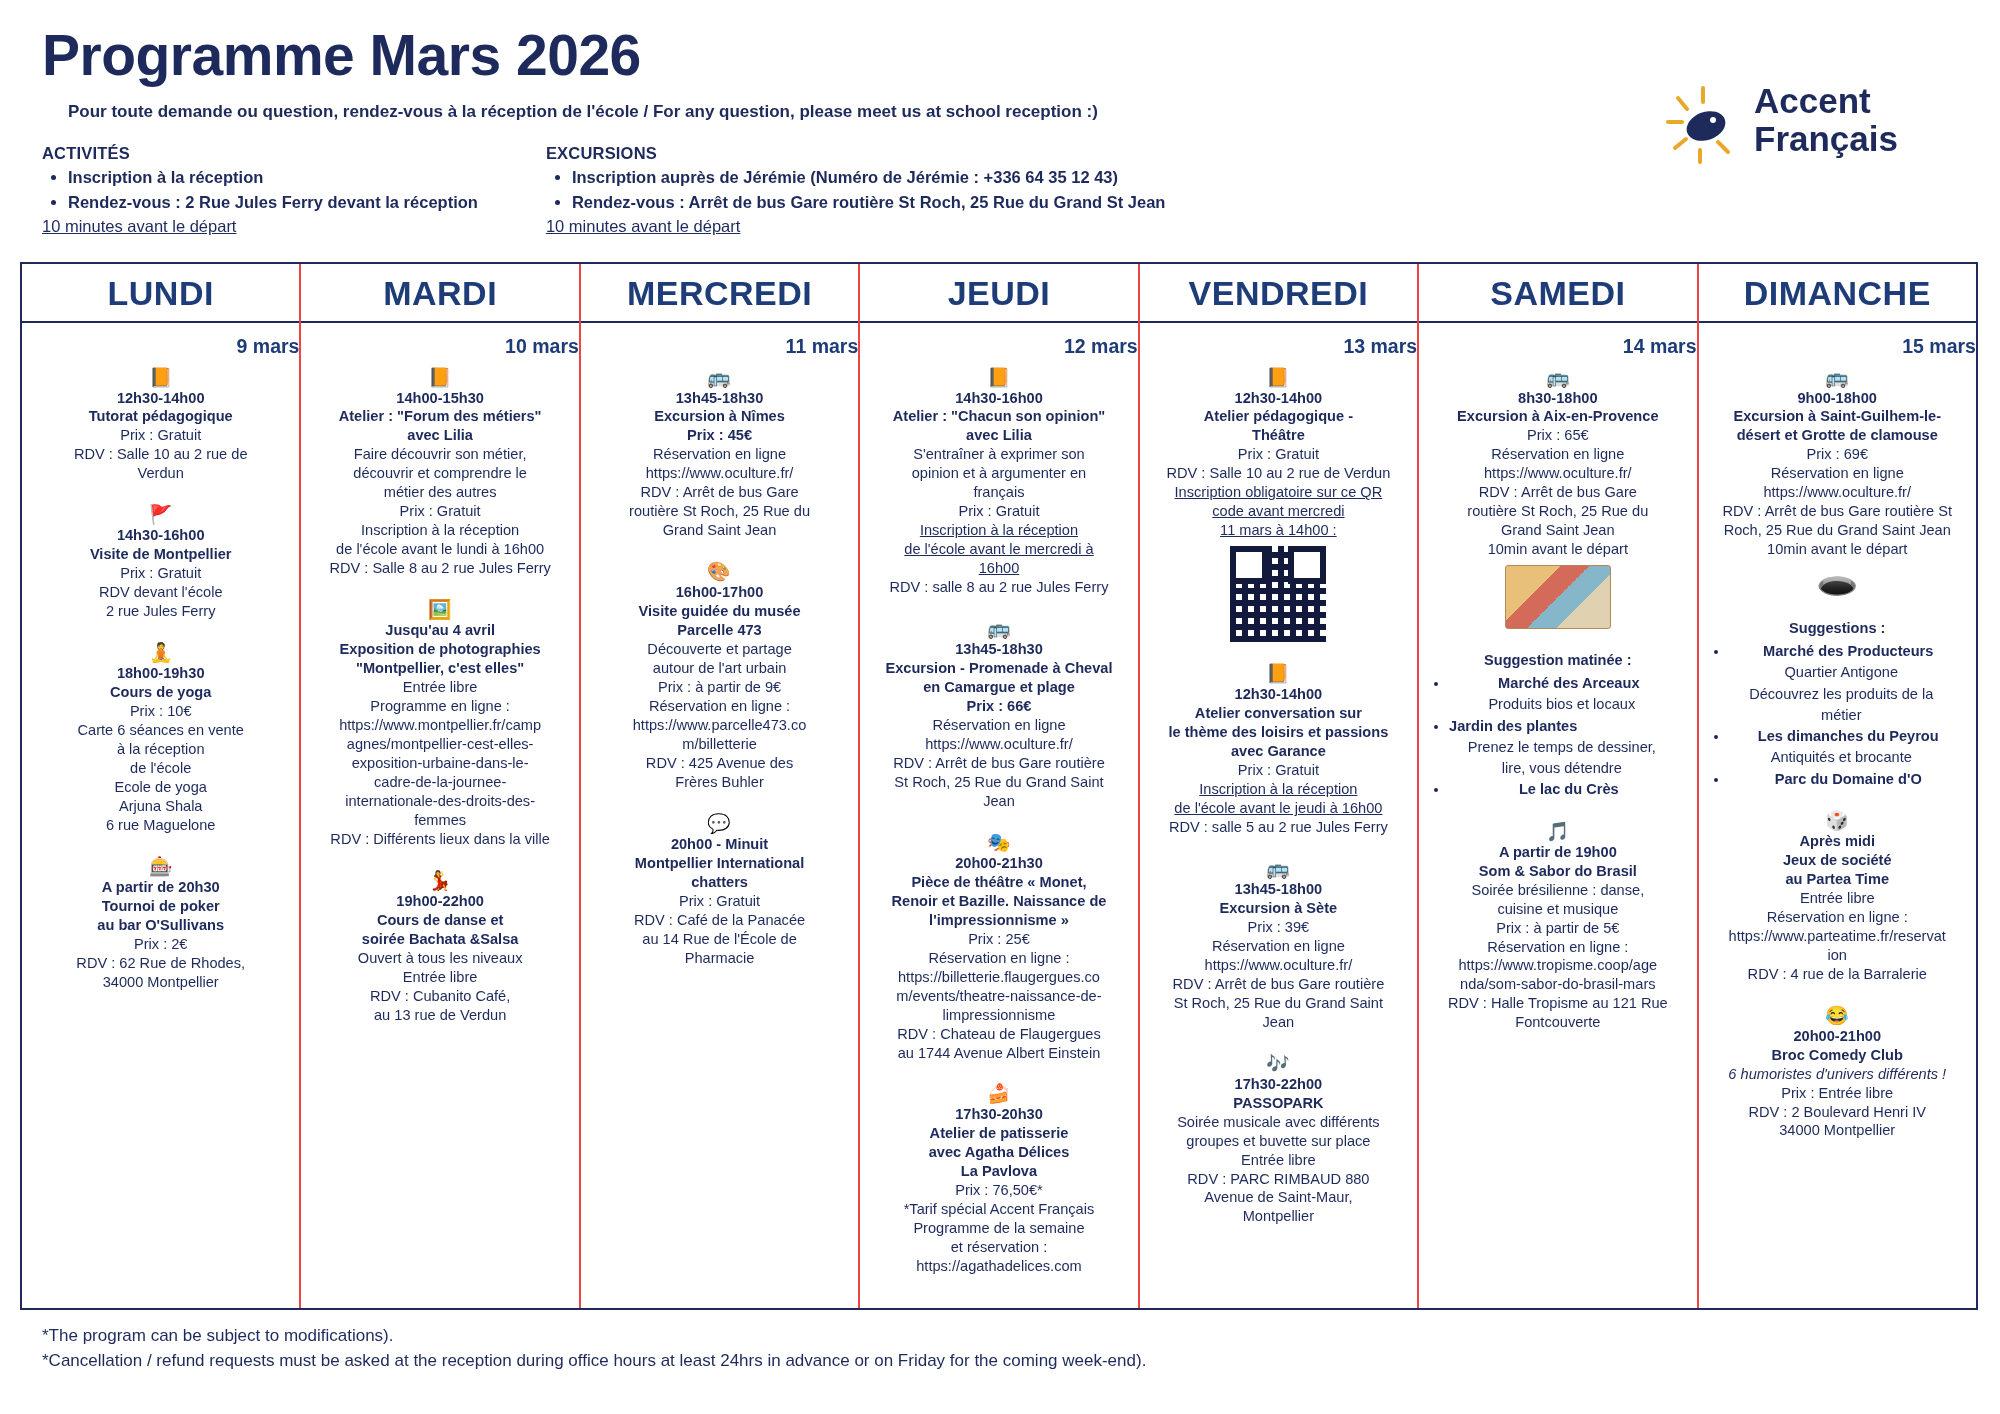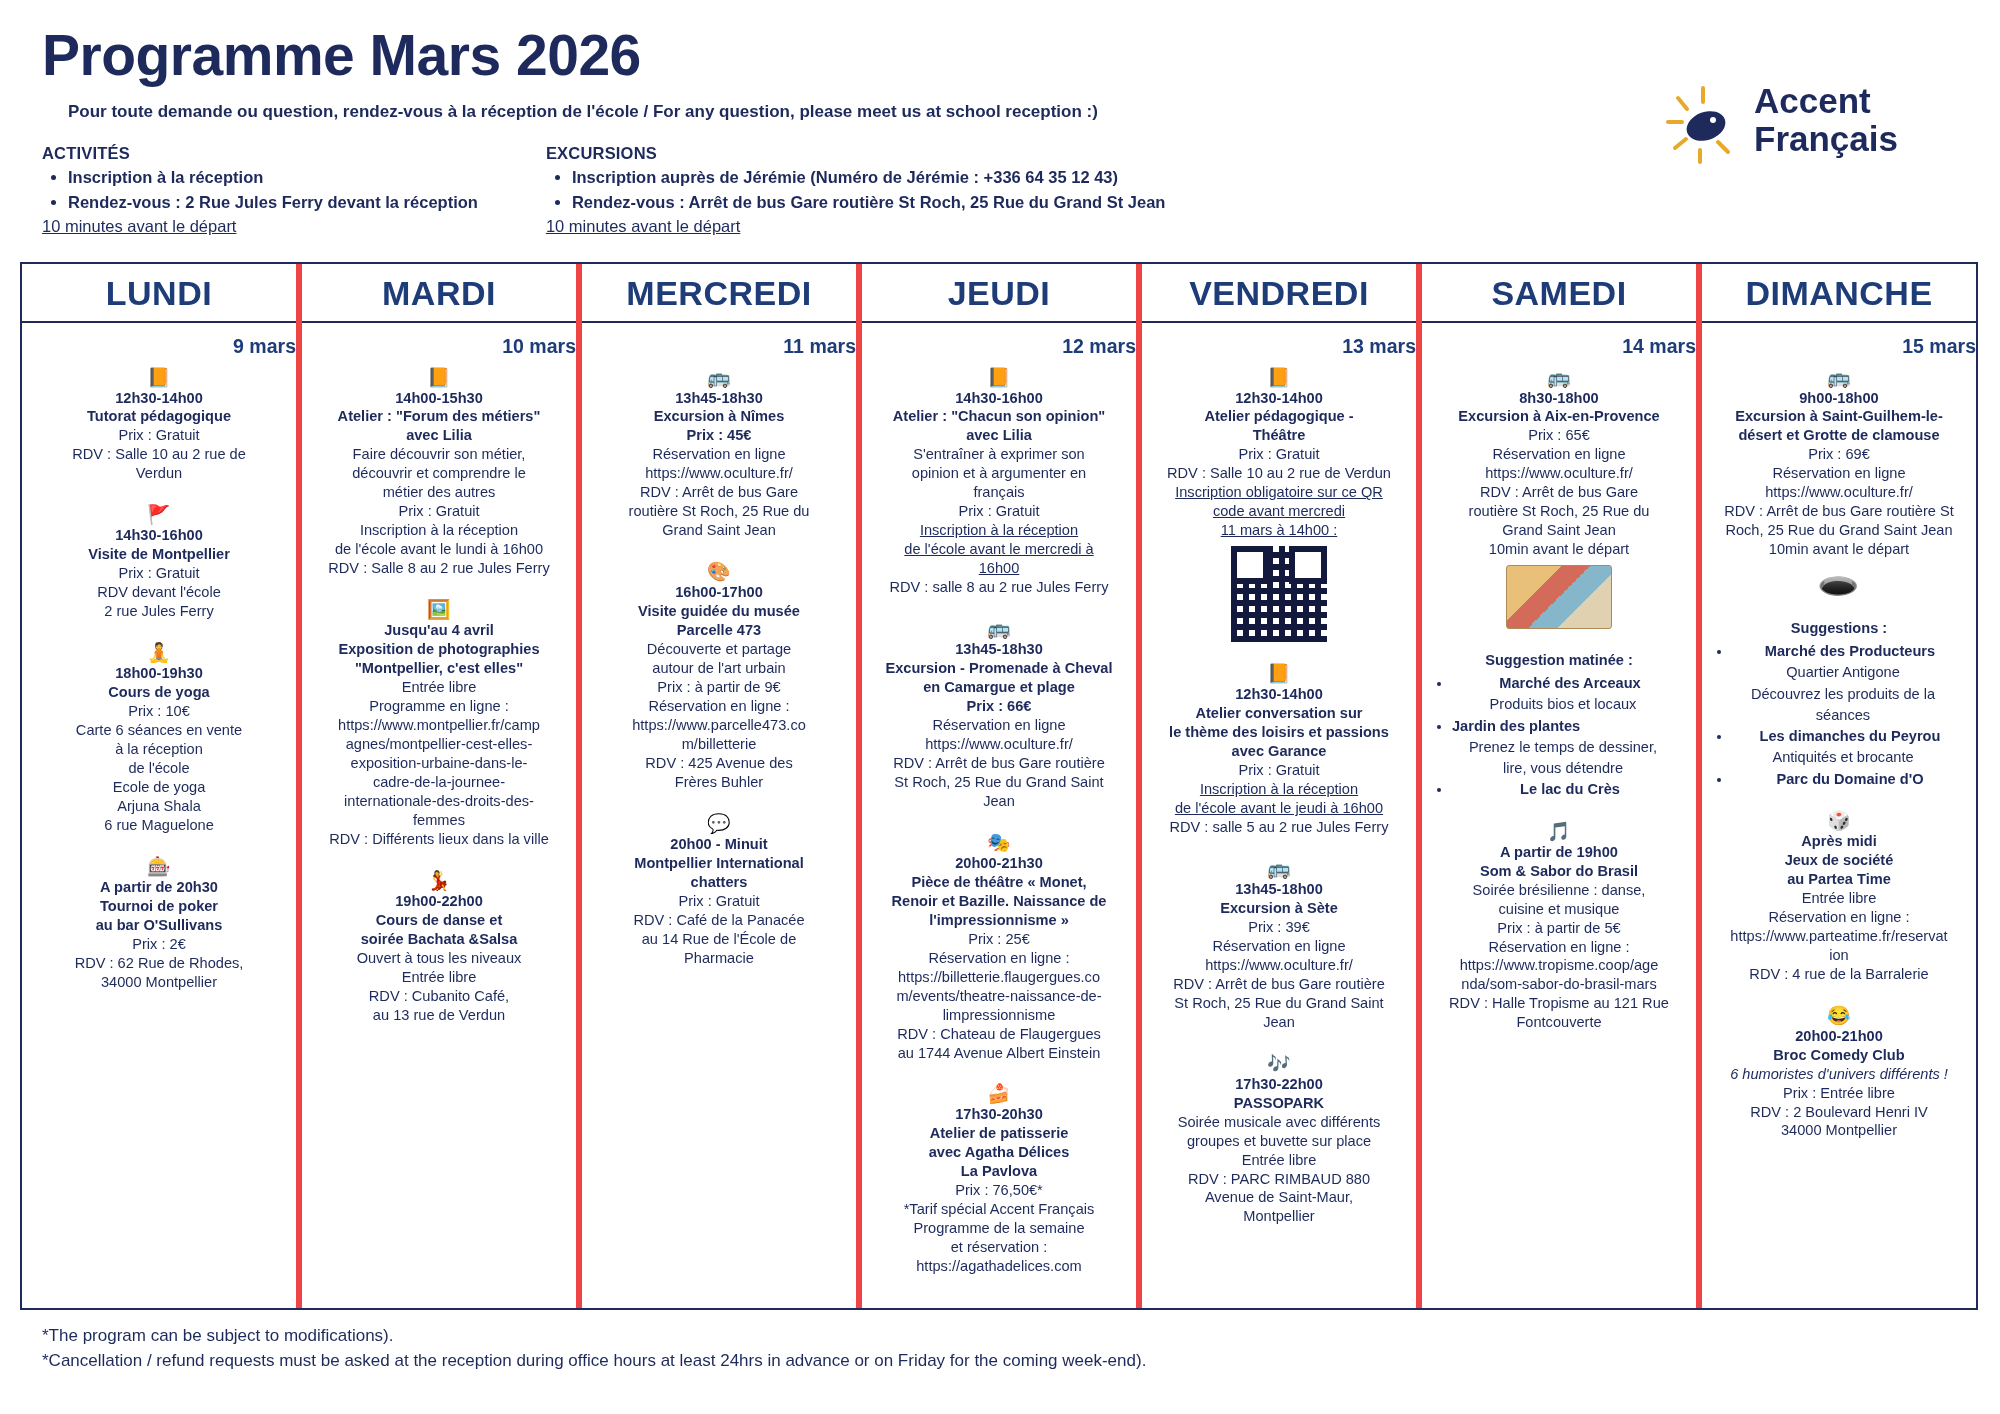--- a/index.html
+++ b/index.html
@@ -91,21 +91,21 @@
   
   .calendar {
     margin-top: 26px;
     border: 2px solid #1d2a5b;
     display: flex;
     width: 1958px;
     box-sizing: border-box;
   }
   .col {
     flex: 1 1 0;
-    border-right: 6px solid #ef4444;
+    border-right: 2px solid #ef4444;
     box-sizing: border-box;
     display: flex;
     flex-direction: column;
     min-width: 0;
   }
   .col:last-child { border-right: none; }
   .day-name {
     text-align: center;
     font-size: 34px;
     font-weight: bold;
@@ -310,21 +310,21 @@
         <div class="day-name">DIMANCHE</div>
         <div class="day-date">15 mars</div>
         <div class="events">
           <div class="event"><span class="emoji">🚌</span><span class="line b">9h00-18h00</span><span class="line b">Excursion à Saint-Guilhem-le-</span><span class="line b">désert et Grotte de clamouse</span><span class="line">Prix : 69€</span><span class="line">Réservation en ligne</span><span class="line">https://www.oculture.fr/</span><span class="line">RDV : Arrêt de bus Gare routière St</span><span class="line">Roch, 25 Rue du Grand Saint Jean</span><span class="line">10min avant le départ</span><span class="emoji-big">🕳️</span></div>
           <div class="event">
             <span class="line b">Suggestions :</span>
             <ul class="sug-list">
               <li style="list-style: disc; margin-left: 0px; text-align: center; font-weight: bold;">Marché des Producteurs</li>
               <li style="list-style: none; margin-left: -14px; text-align: center;">Quartier Antigone</li>
               <li style="list-style: none; margin-left: -14px; text-align: center;">Découvrez les produits de la</li>
-              <li style="list-style: none; margin-left: -14px; text-align: center;">séances</li>
+              <li style="list-style: none; margin-left: -14px; text-align: center;">métier</li>
               <li style="list-style: disc; margin-left: 0px; text-align: center; font-weight: bold;">Les dimanches du Peyrou</li>
               <li style="list-style: none; margin-left: -14px; text-align: center;">Antiquités et brocante</li>
               <li style="list-style: disc; margin-left: 0px; text-align: center; font-weight: bold;">Parc du Domaine d'O</li>
             </ul>
           </div>
           <div class="event"><span class="emoji">🎲</span><span class="line b">Après midi</span><span class="line b">Jeux de société</span><span class="line b">au Partea Time</span><span class="line">Entrée libre</span><span class="line">Réservation en ligne :</span><span class="line">https://www.parteatime.fr/reservat</span><span class="line">ion</span><span class="line">RDV : 4 rue de la Barralerie</span></div>
           <div class="event"><span class="emoji">😂</span><span class="line b">20h00-21h00</span><span class="line b">Broc Comedy Club</span><span class="line i">6 humoristes d'univers différents !</span><span class="line">Prix : Entrée libre</span><span class="line">RDV : 2 Boulevard Henri IV</span><span class="line">34000 Montpellier</span></div>
         </div>
       </div>
     </div>

